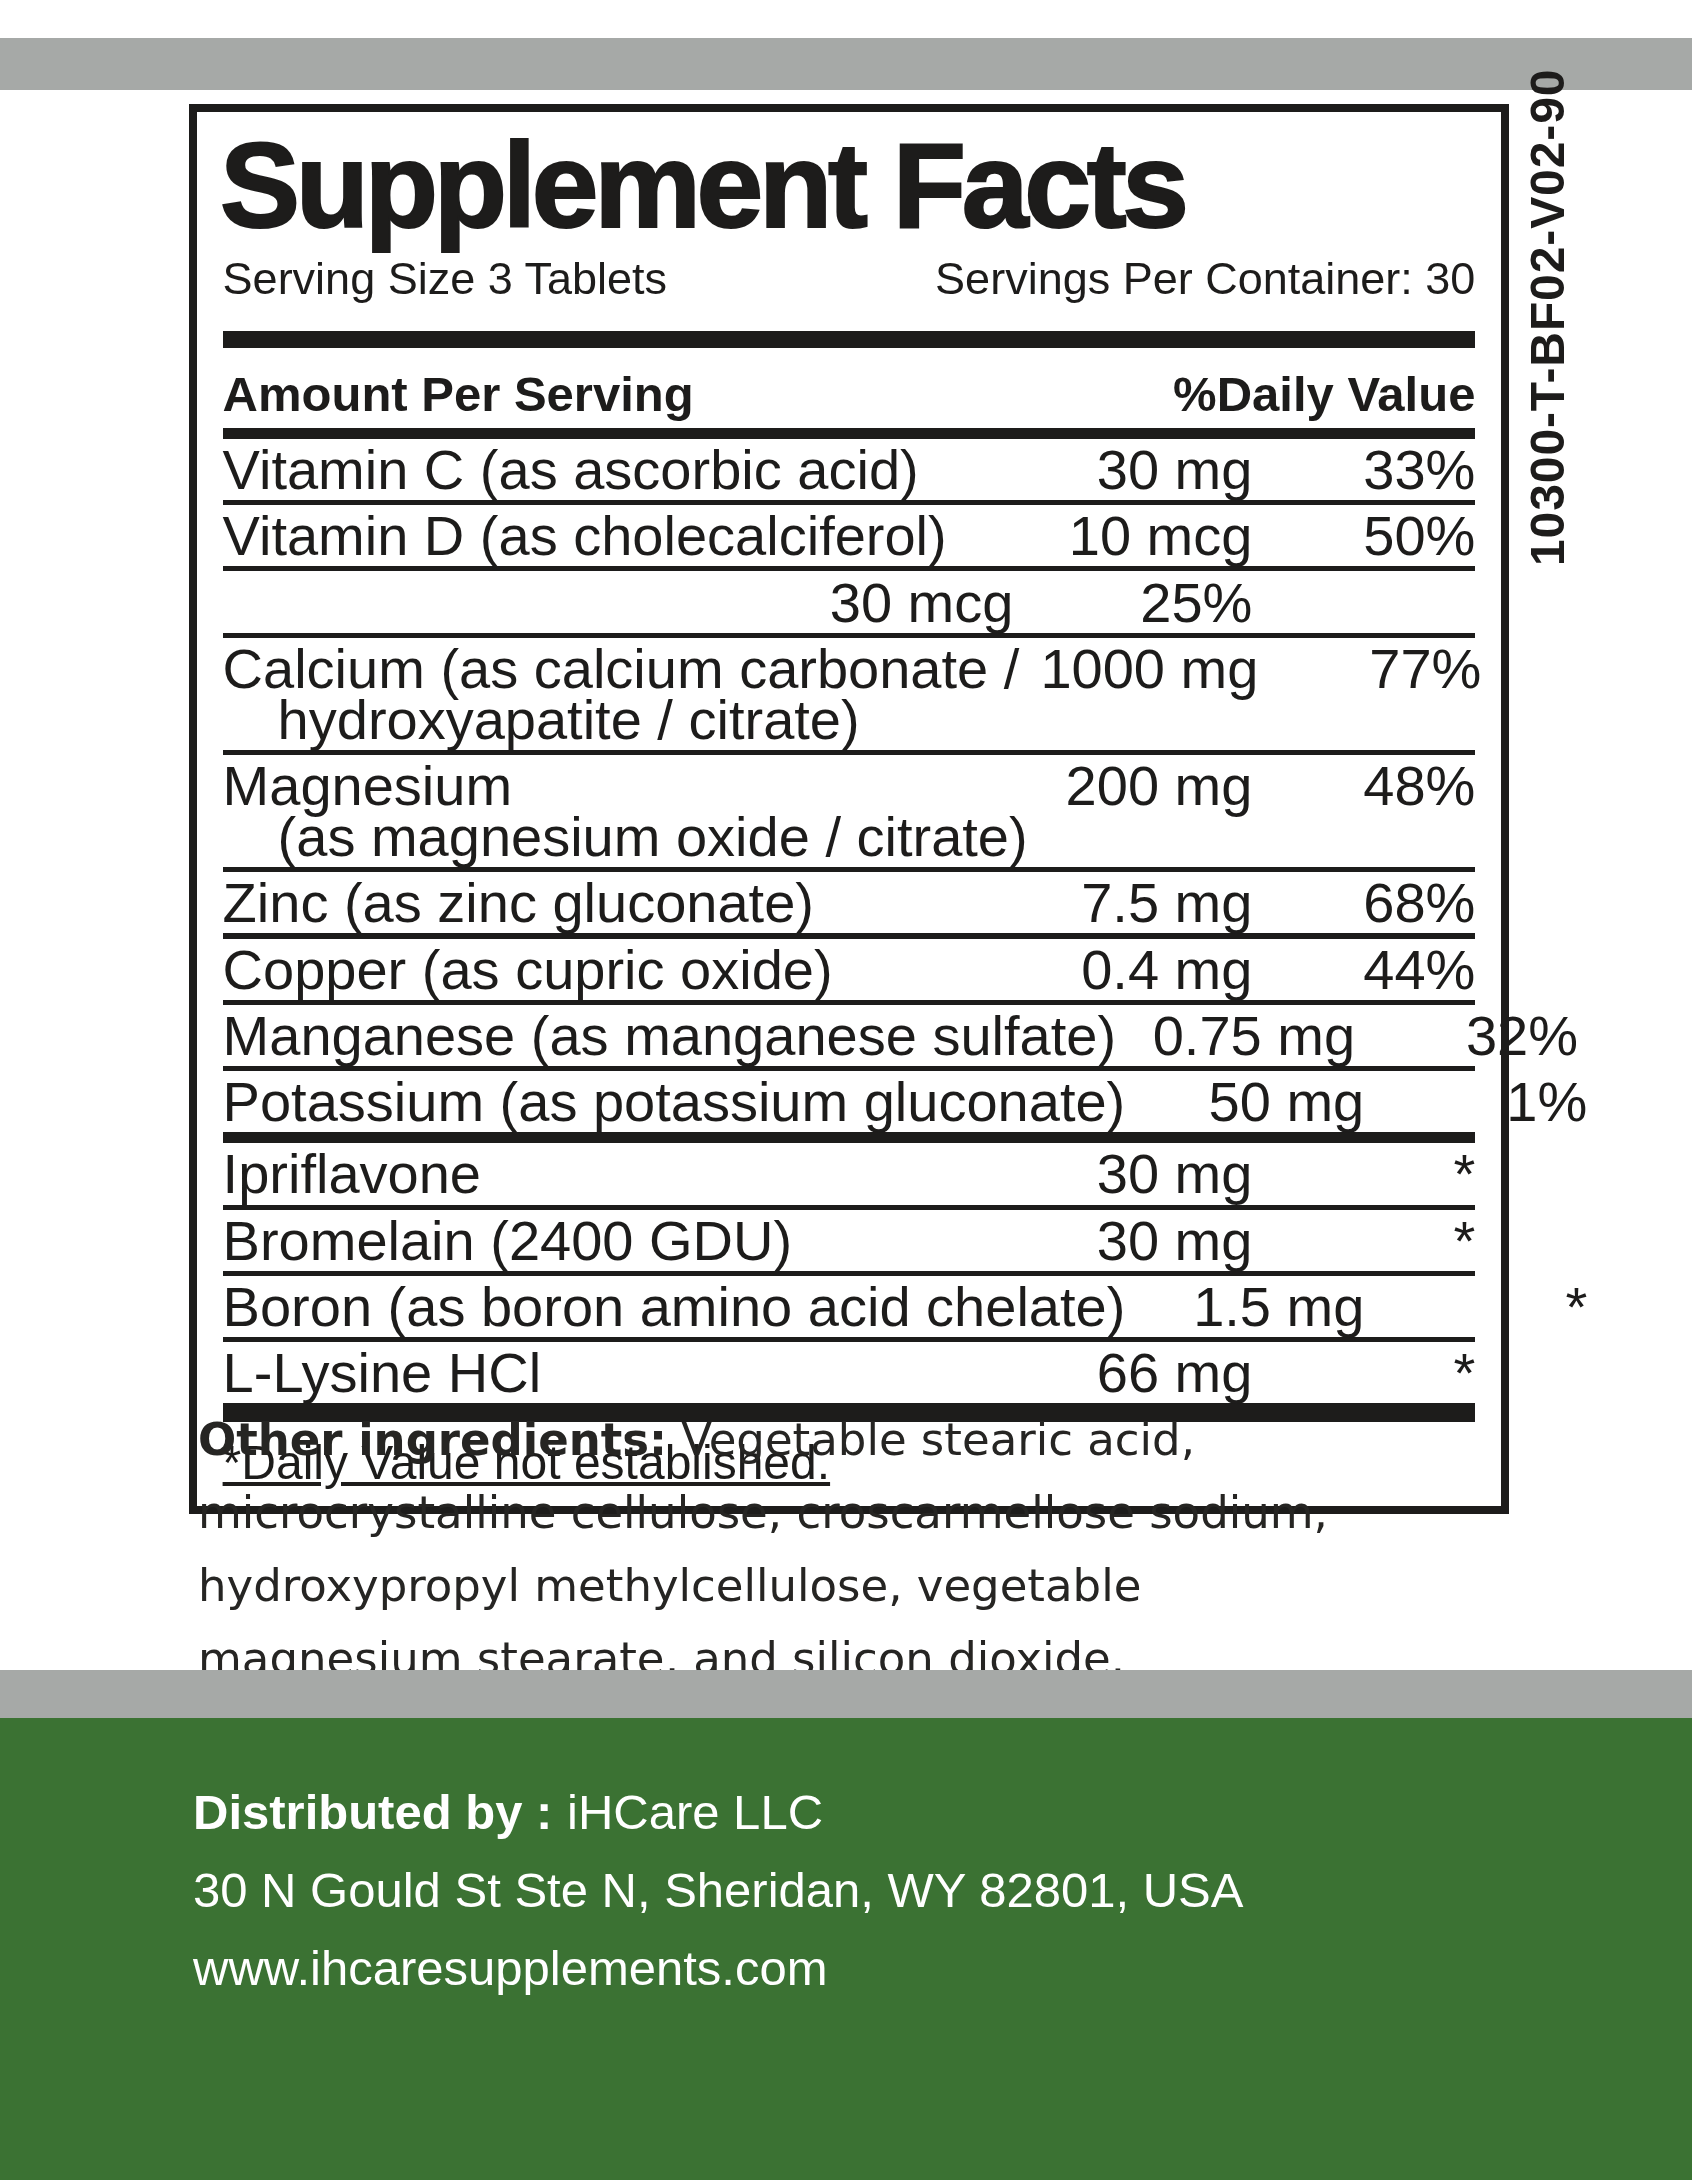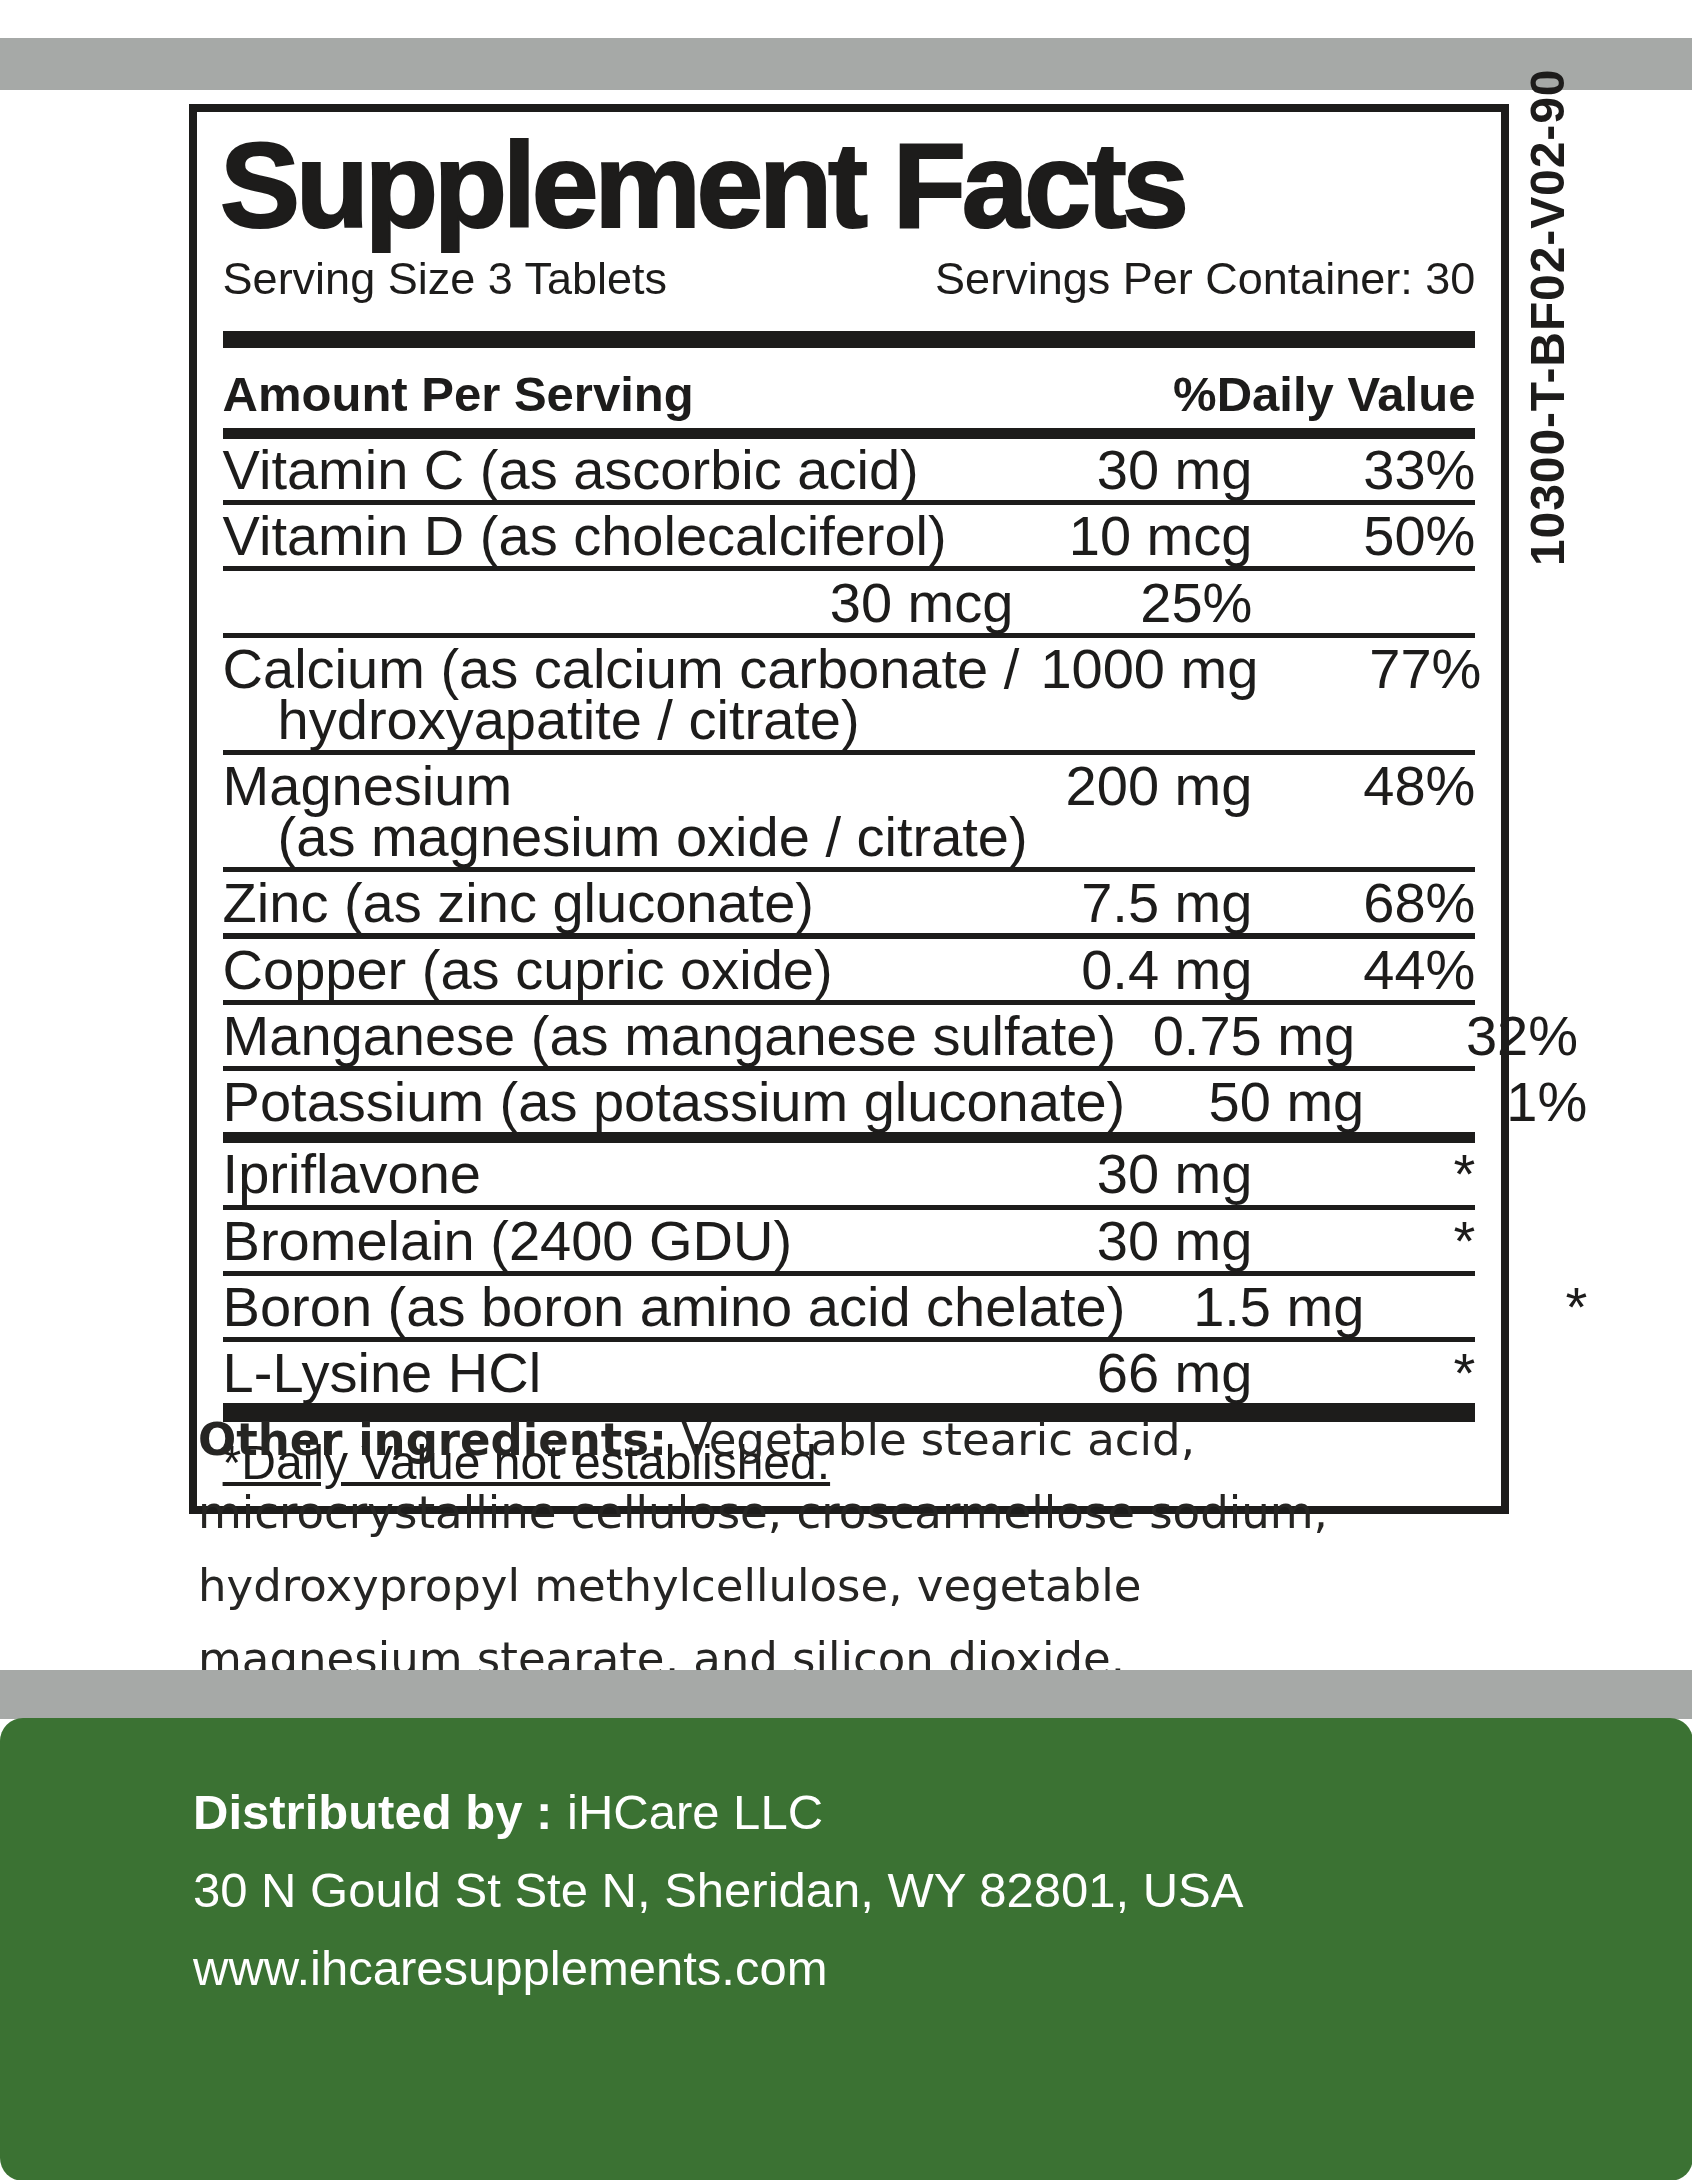--- a/index.html
+++ b/index.html
@@ -84,21 +84,20 @@
     color: #262523;
   }
   .other b { font-weight: bold; }
 
   
   .green {
     position: absolute; left: 0; top: 1718px; width: 100%; height: 463px;
     box-sizing: border-box;
     background: #3b7233; color: #ffffff;
     padding: 55px 51px 0 193px;
-    border-radius: 23px;
   }
   .f-line { font-size: 49px; line-height: 78px; white-space: nowrap; }
   .f-line b { font-weight: bold; }
   .f-line .company { margin-left: 0.30em; }
 </style>
 </head>
 <body>
 
 <div class="page">
 

